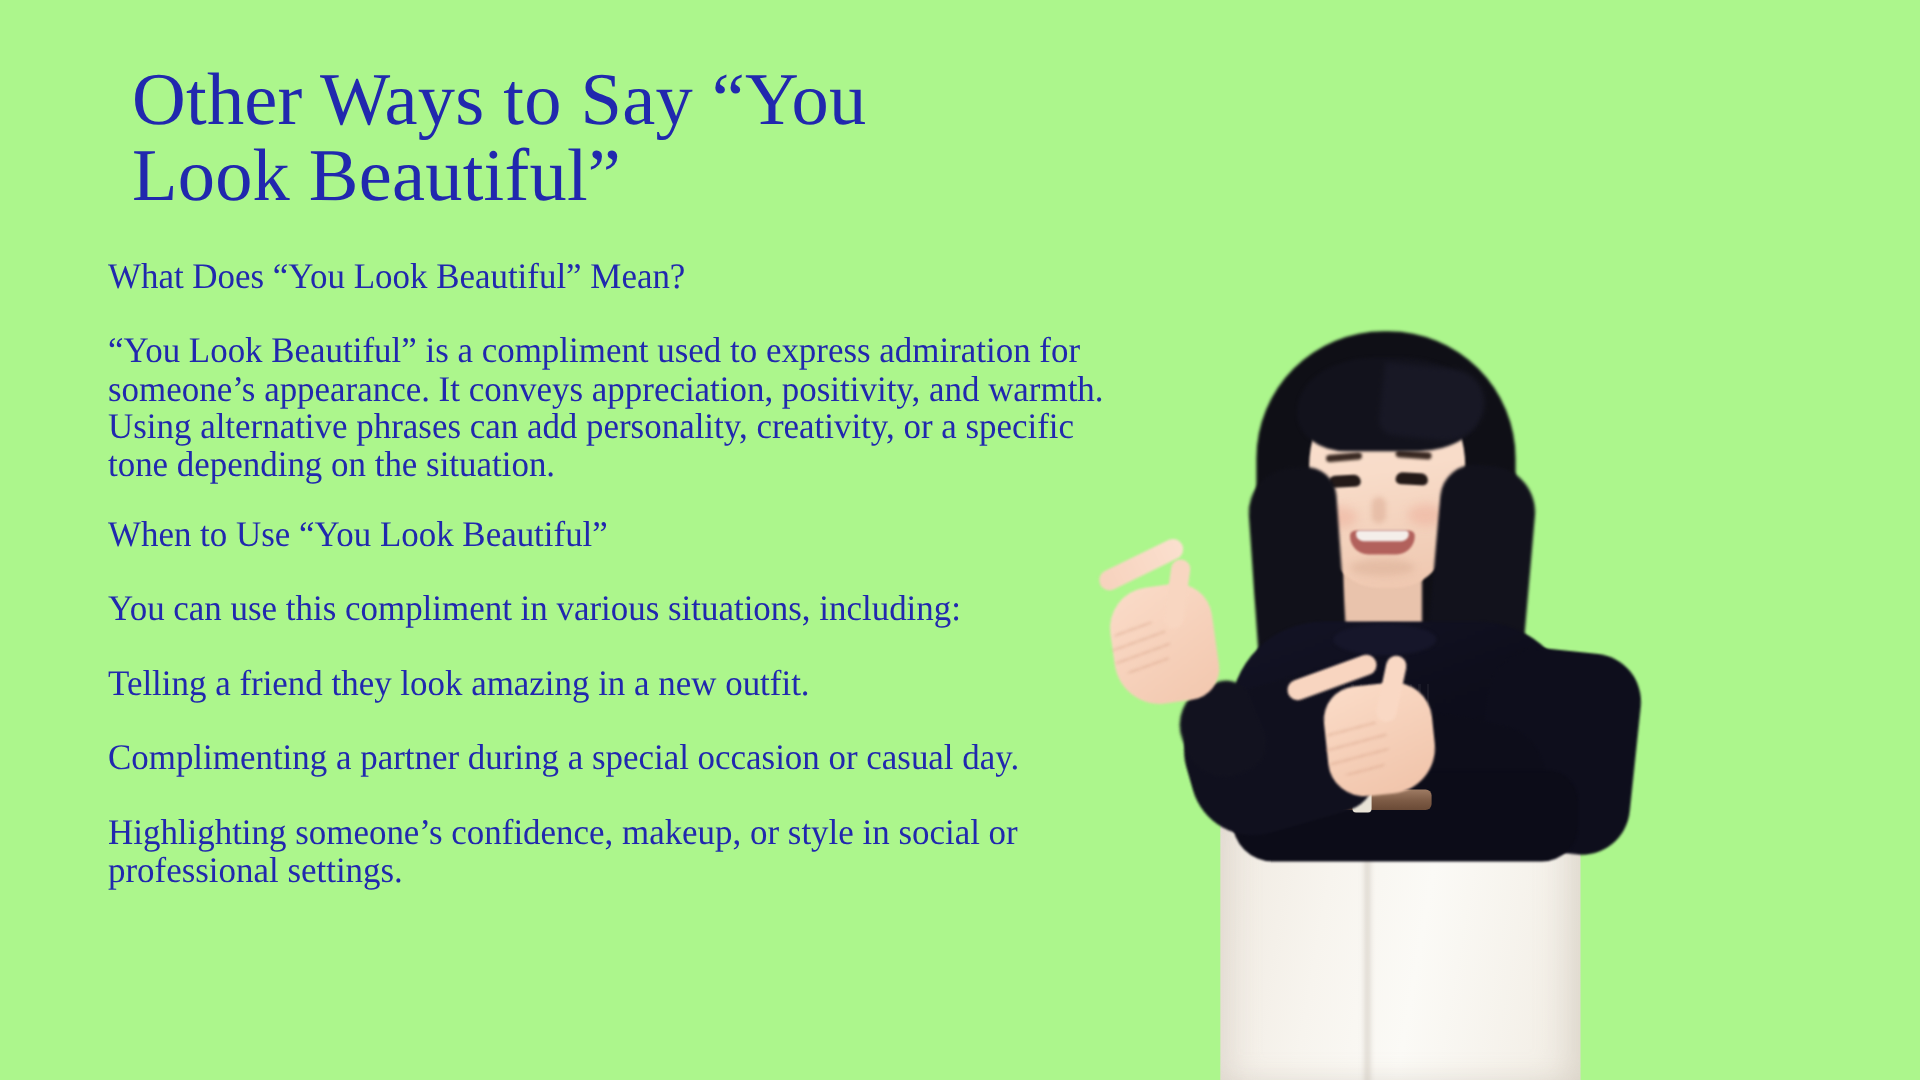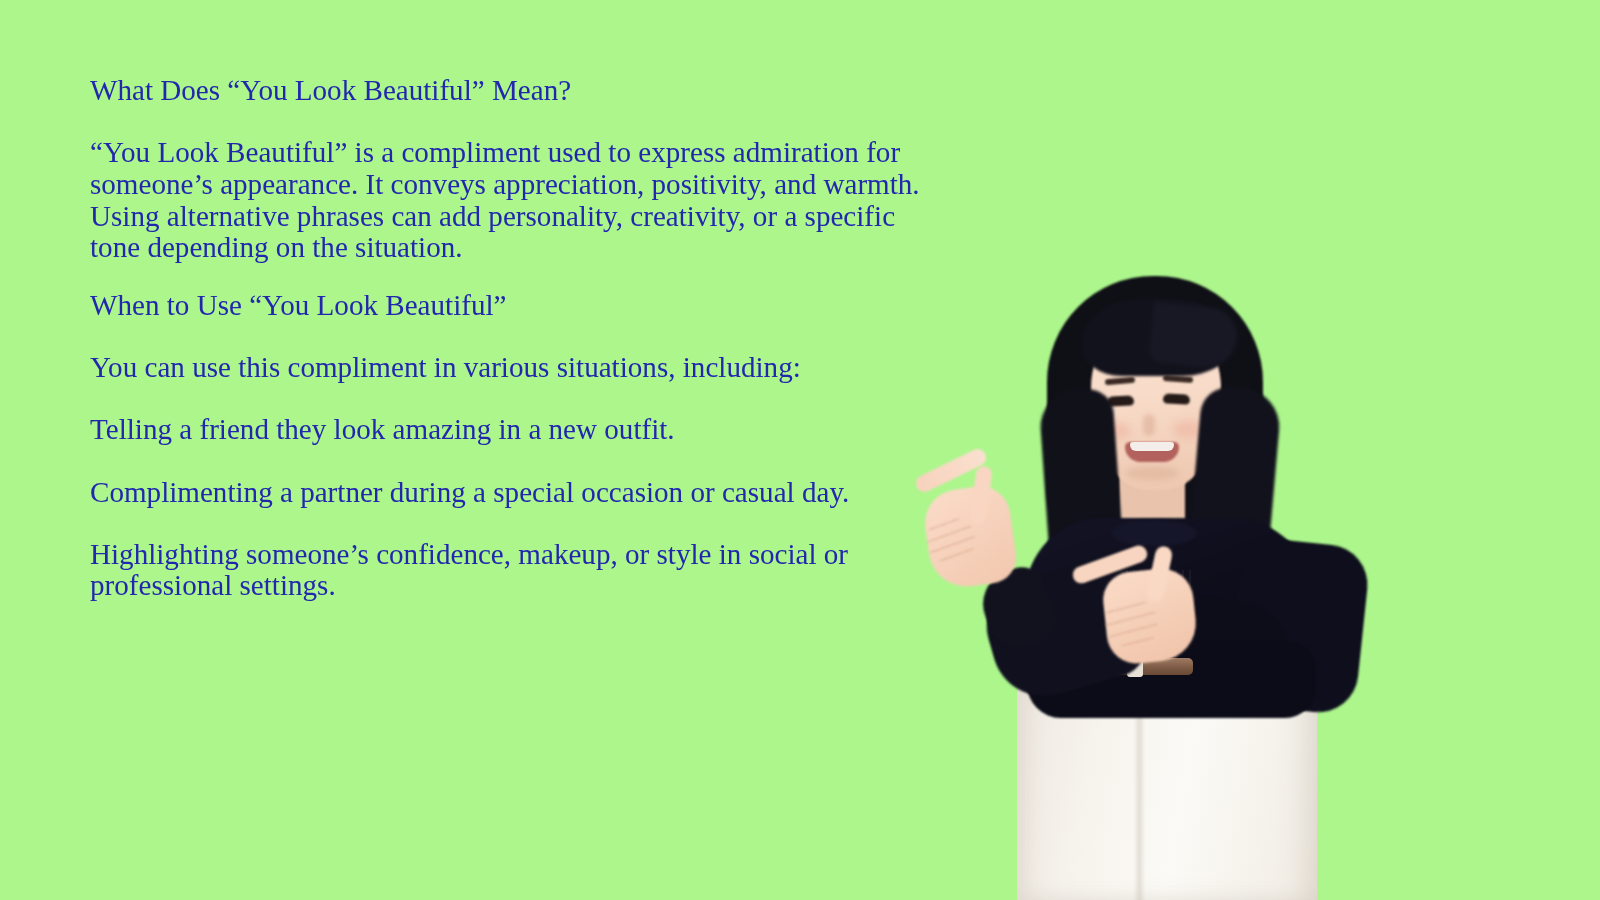--- a/index.html
+++ b/index.html
@@ -34,21 +34,21 @@
     font-size: 62px;
     line-height: 1.03;
     font-weight: 400;
     letter-spacing: 0.2px;
     margin: 0 0 0 20px;
     white-space: pre-line;
     font-family: "Liberation Serif", "DejaVu Serif", serif;
   }
 
   .body-block {
-    margin-top: 22px;
+    margin-top: 35px;
   }
 
   .para {
     color: #2128ae;
     font-size: 30px;
     line-height: 1.07;
     margin: 0 0 30px 0;
     font-weight: 400;
     transform: scaleX(0.97);
     transform-origin: left center;
@@ -397,20 +397,22 @@
     filter: blur(1px);
   }
 </style>
 </head>
 <body>
 
 <div id="slide">
 
   <div id="text-column">
 
+    <h1 id="slide-title">Other Ways to Say “You
+Look Beautiful”</h1>
 
     <div class="body-block">
       <p class="para">What Does “You Look Beautiful” Mean?</p>
 
       <p class="para tight">“You Look Beautiful” is a compliment used to express admiration for someone’s appearance. It conveys appreciation, positivity, and warmth. Using alternative phrases can add personality, creativity, or a specific tone depending on the situation.</p>
 
       <p class="para">When to Use “You Look Beautiful”</p>
 
       <p class="para">You can use this compliment in various situations, including:</p>
 

